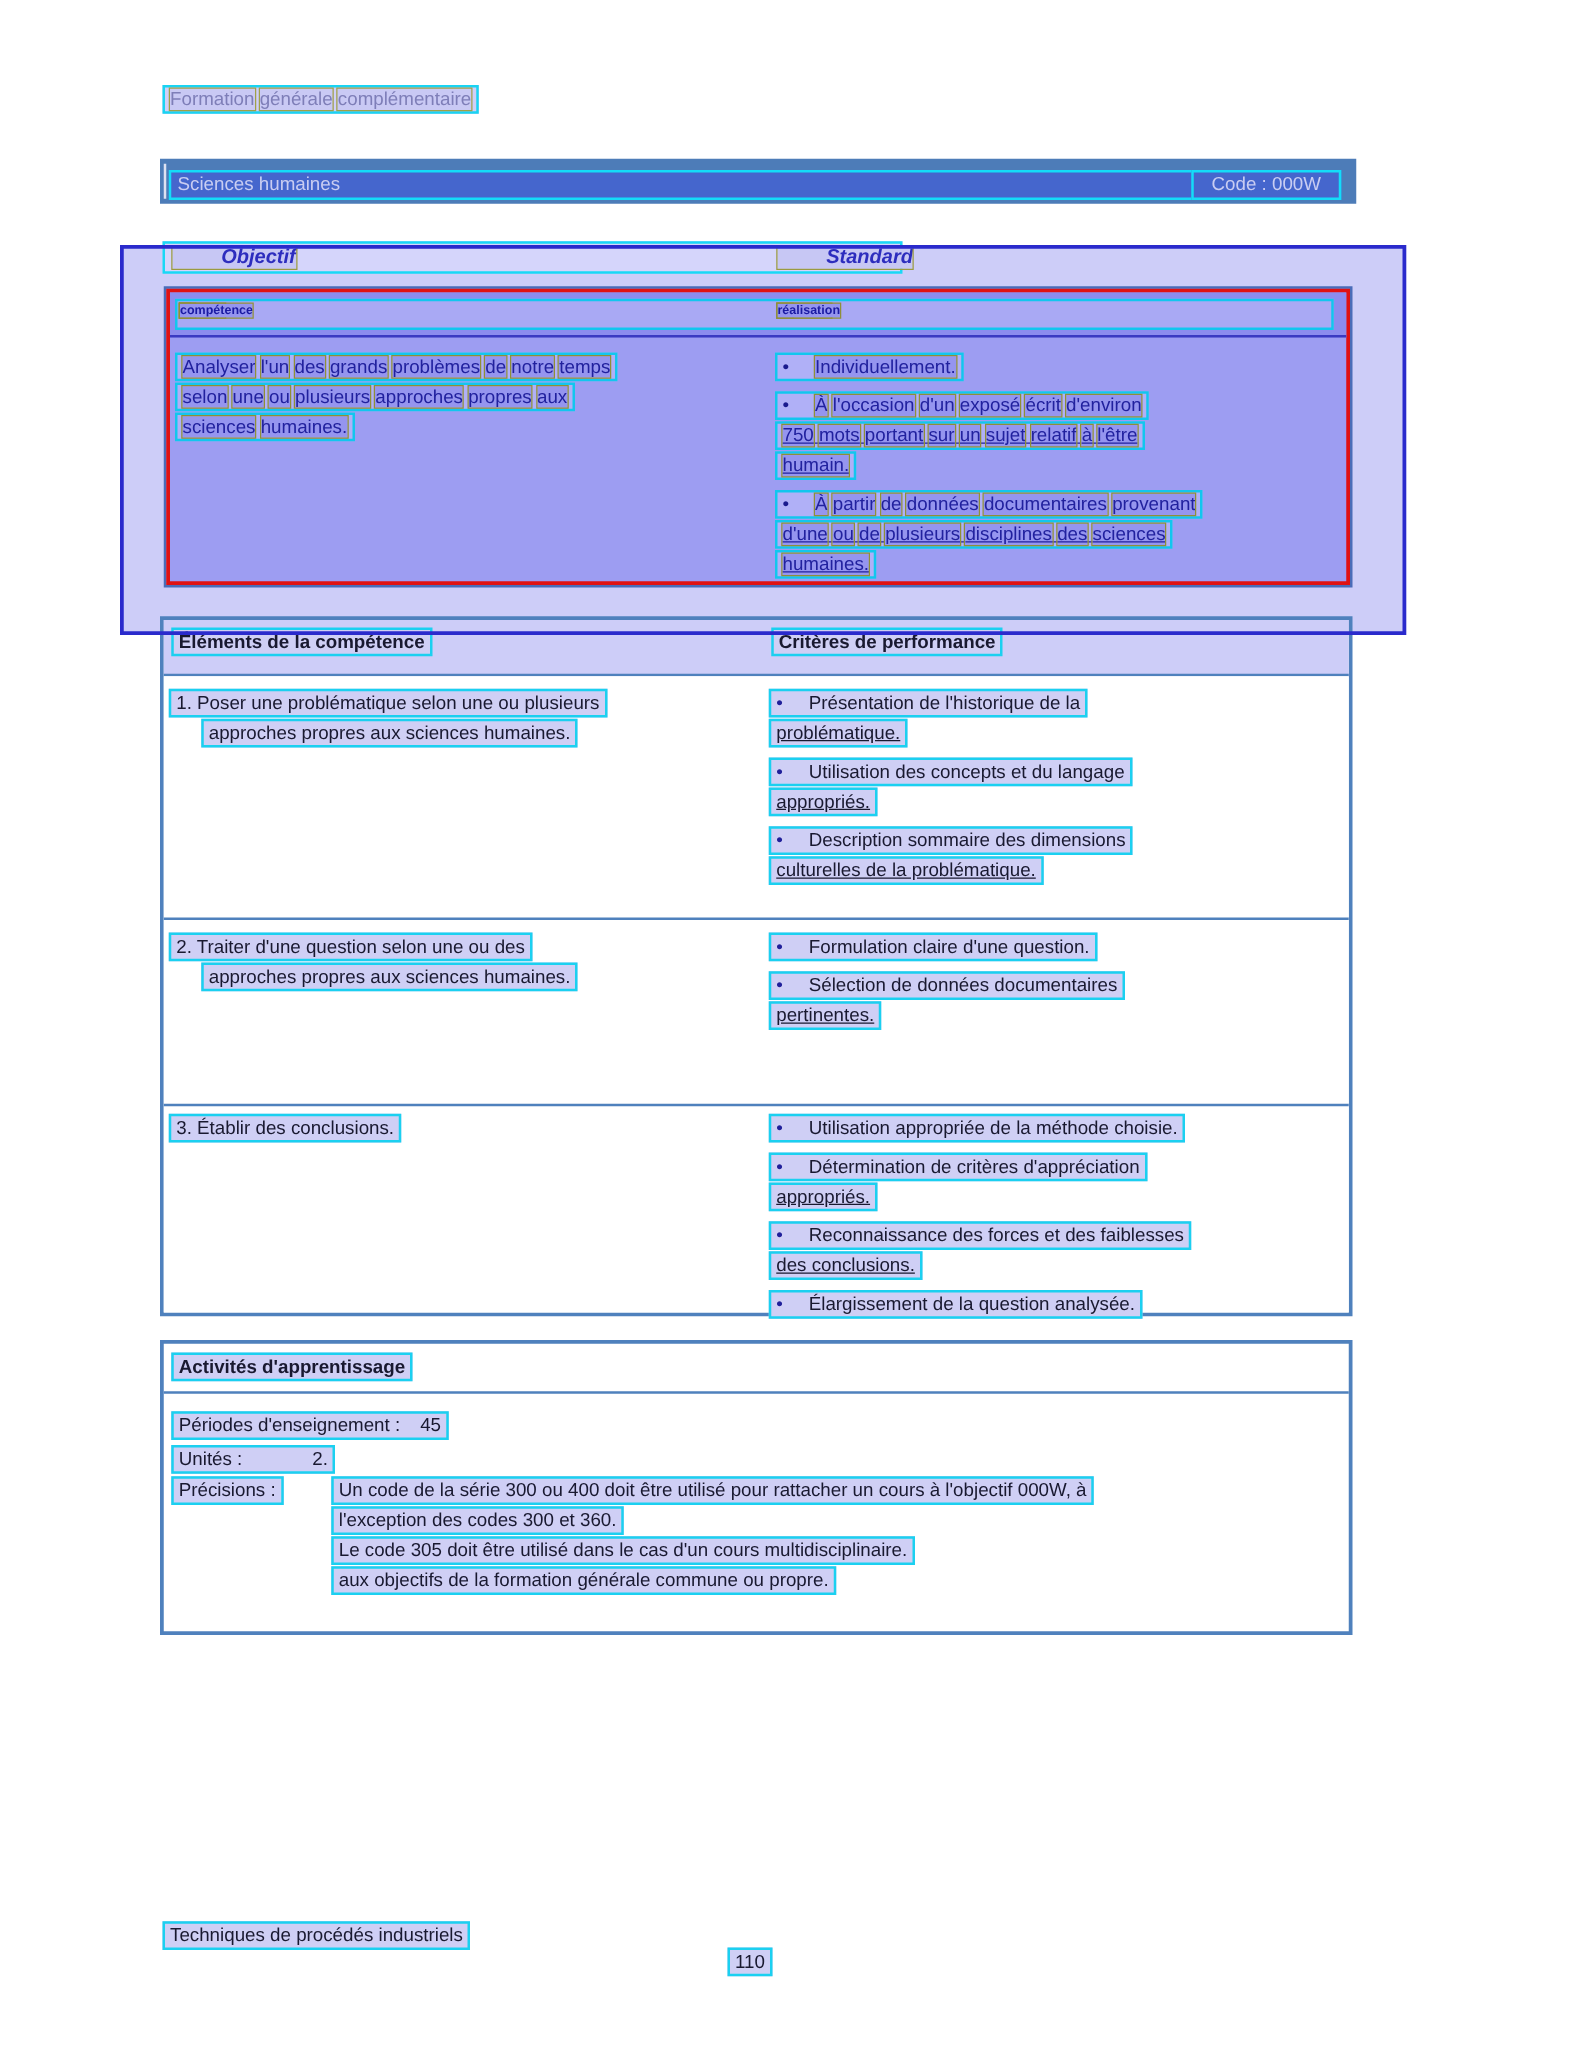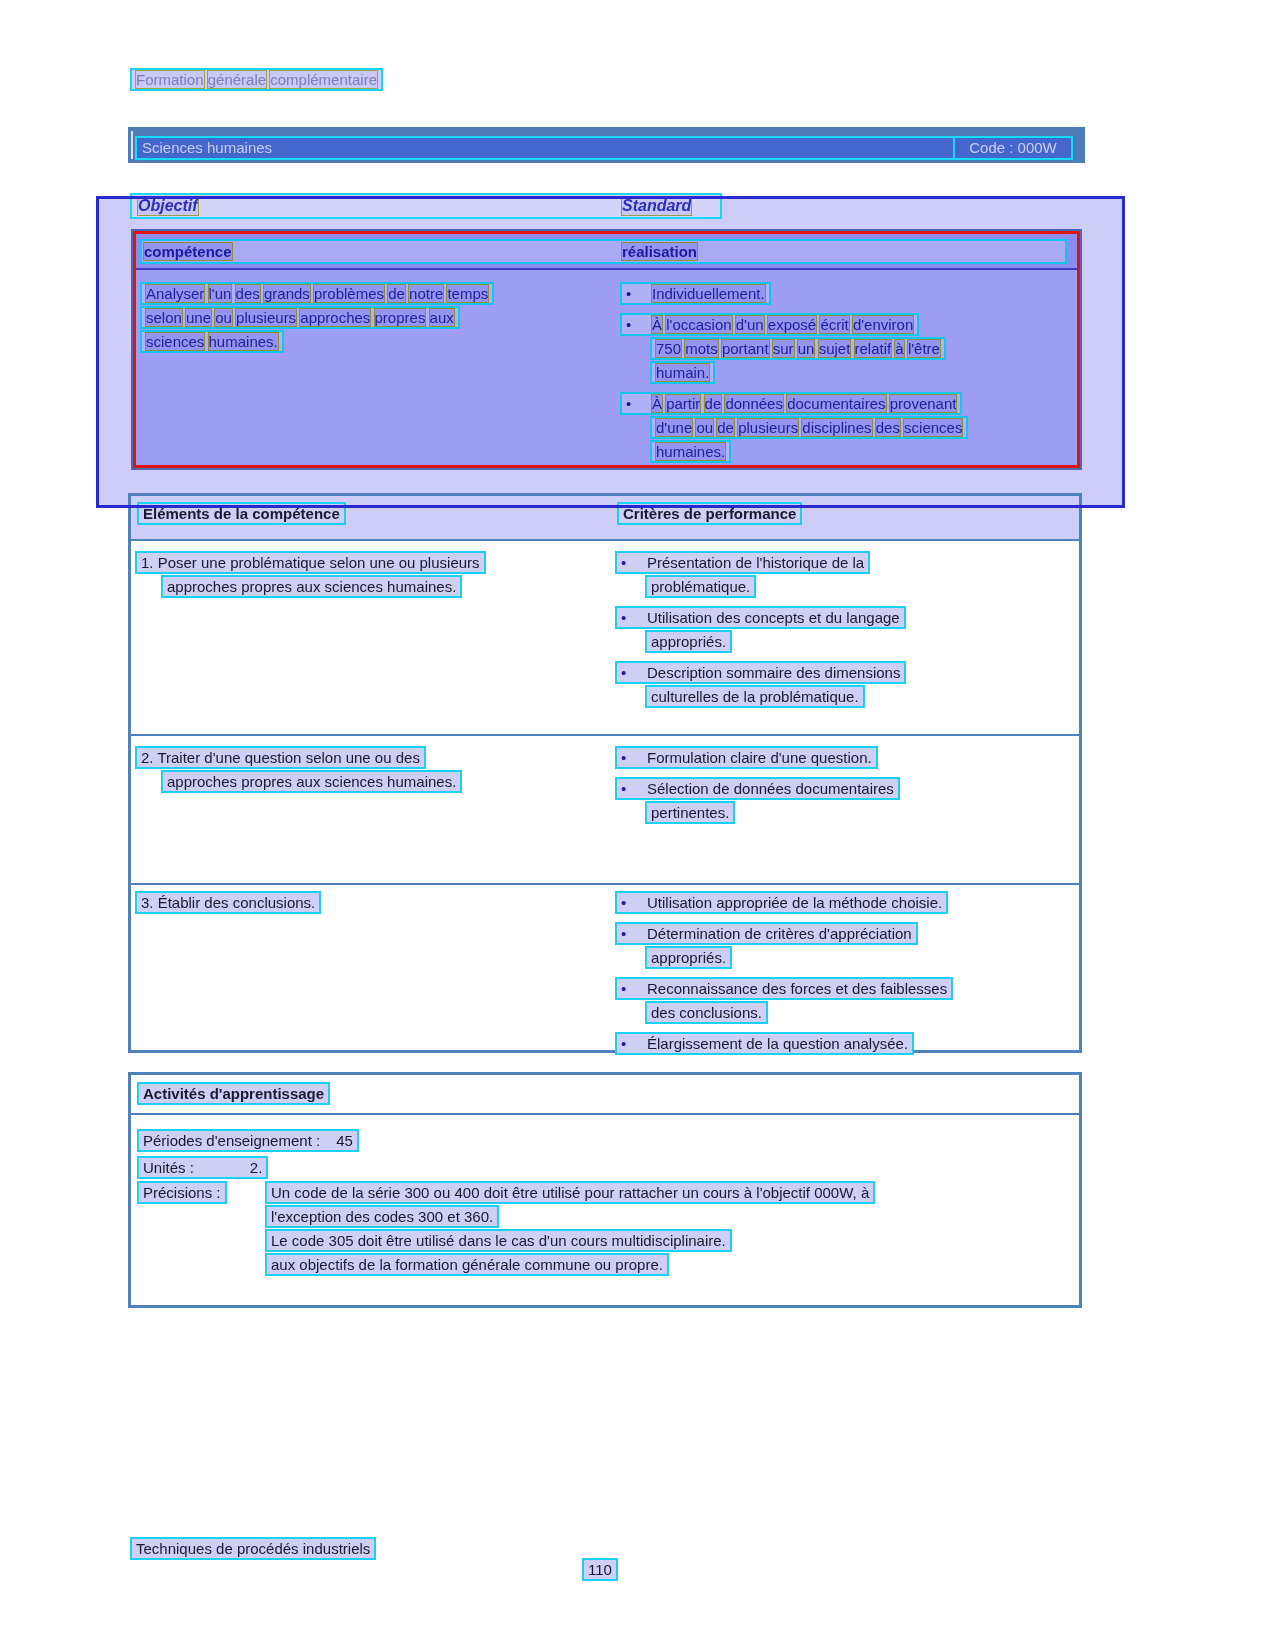--- a/index.html
+++ b/index.html
@@ -14,21 +14,21 @@
   .lnbox{
     display:inline-block;box-sizing:border-box;height:23px;line-height:19px;
     border:2px solid #14ccf0;padding:0 4px;white-space:nowrap;font-size:15px;
   }
   
   .purple .lnbox{background:#b0b0f7;color:#21219e;border-color:#12c6ee;}
   .purple .w{background:#9595ef;outline:1px solid #8f8f38;}
   
   .lav .lnbox{background:#cfcff5;color:#191930;border-color:#1bd0f0;}
   .bullets .grp{margin-bottom:7px;}
-  .bullets .grp .ln + .ln .lnbox{margin-left:30px;}
+  .bullets .grp .ln + .ln .lnbox{text-decoration:underline;}
   .numlines .grp .ln + .ln .lnbox{margin-left:26px;}
   .bullet{display:inline-block;width:26px;color:#1c1c96;}
   .lav .bullet{color:#20209a;}
 
   
   .toplabel .lnbox{background:#cfcff8;color:#7e7eb8;border-color:#19d4f2;}
   .toplabel .w{background:#c9c9f4;outline:1px solid #a0a048;}
 
   
   #header-bar{left:128px;top:127px;width:957px;height:36px;background:#4d7cb8;z-index:5;}
@@ -41,33 +41,33 @@
   
   #bigbox-fill{left:96px;top:196px;width:1029px;height:312px;background:#cdcdf8;z-index:0;}
   #bigbox-border{left:96px;top:196px;width:1029px;height:312px;border:3px solid #2a2acc;z-index:20;pointer-events:none;box-sizing:border-box;}
 
   
   #objline{
     left:130px;top:193px;width:592px;height:26px;z-index:10;box-sizing:border-box;
     background:#d5d5fb;border:2px solid #19d8f6;
   }
   #objline span{position:absolute;top:1px;font-size:16px;font-weight:bold;font-style:italic;color:#2d2dbe;white-space:nowrap;}
-  #objline .w{background:#c7c7f4;outline:1px solid #9a9a40;}
+  #objline .w{background:#c7c7f4;outline:1px solid #9a9a40;padding-left:39px;}
 
   
   #table1{
     left:133px;top:231px;width:947px;height:237px;z-index:5;box-sizing:border-box;
     background:#9d9df2;border:3px solid #e01212;box-shadow:0 0 0 2px #4a6cb8;
   }
   #t1-head{position:relative;height:36px;box-sizing:border-box;background:#8c8cee;border-bottom:2px solid #3a3ac2;}
   #t1-headbox{
     position:absolute;left:4px;top:5px;width:927px;height:25px;box-sizing:border-box;
     background:#a9a9f4;border:2px solid #12c6ee;
   }
-  #t1-headbox span{position:absolute;top:1px;font-size:15px;font-weight:bold;color:#1b1ba2;white-space:nowrap;}
+  #t1-headbox span{position:absolute;top:1px;font-size:10px;font-weight:bold;color:#1b1ba2;white-space:nowrap;}
   #t1-body{position:relative;}
   #enonce-lines{position:absolute;left:4px;top:12px;width:476px;}
   #contexte-bullets{position:absolute;left:484px;top:12px;width:452px;}
   #table1 .bullet{color:#1a1a8e;}
 
   
   #table2{left:128px;top:493px;width:954px;height:560px;z-index:5;box-sizing:border-box;border:3px solid #4f81bd;background:transparent;}
   #t2-head{position:relative;height:45px;box-sizing:border-box;border-bottom:2px solid #4f81bd;background:#cdcdf8;}
   #t2-head .lnbox{position:absolute;top:6px;font-weight:bold;}
   .t2row{position:relative;background:#ffffff;}

